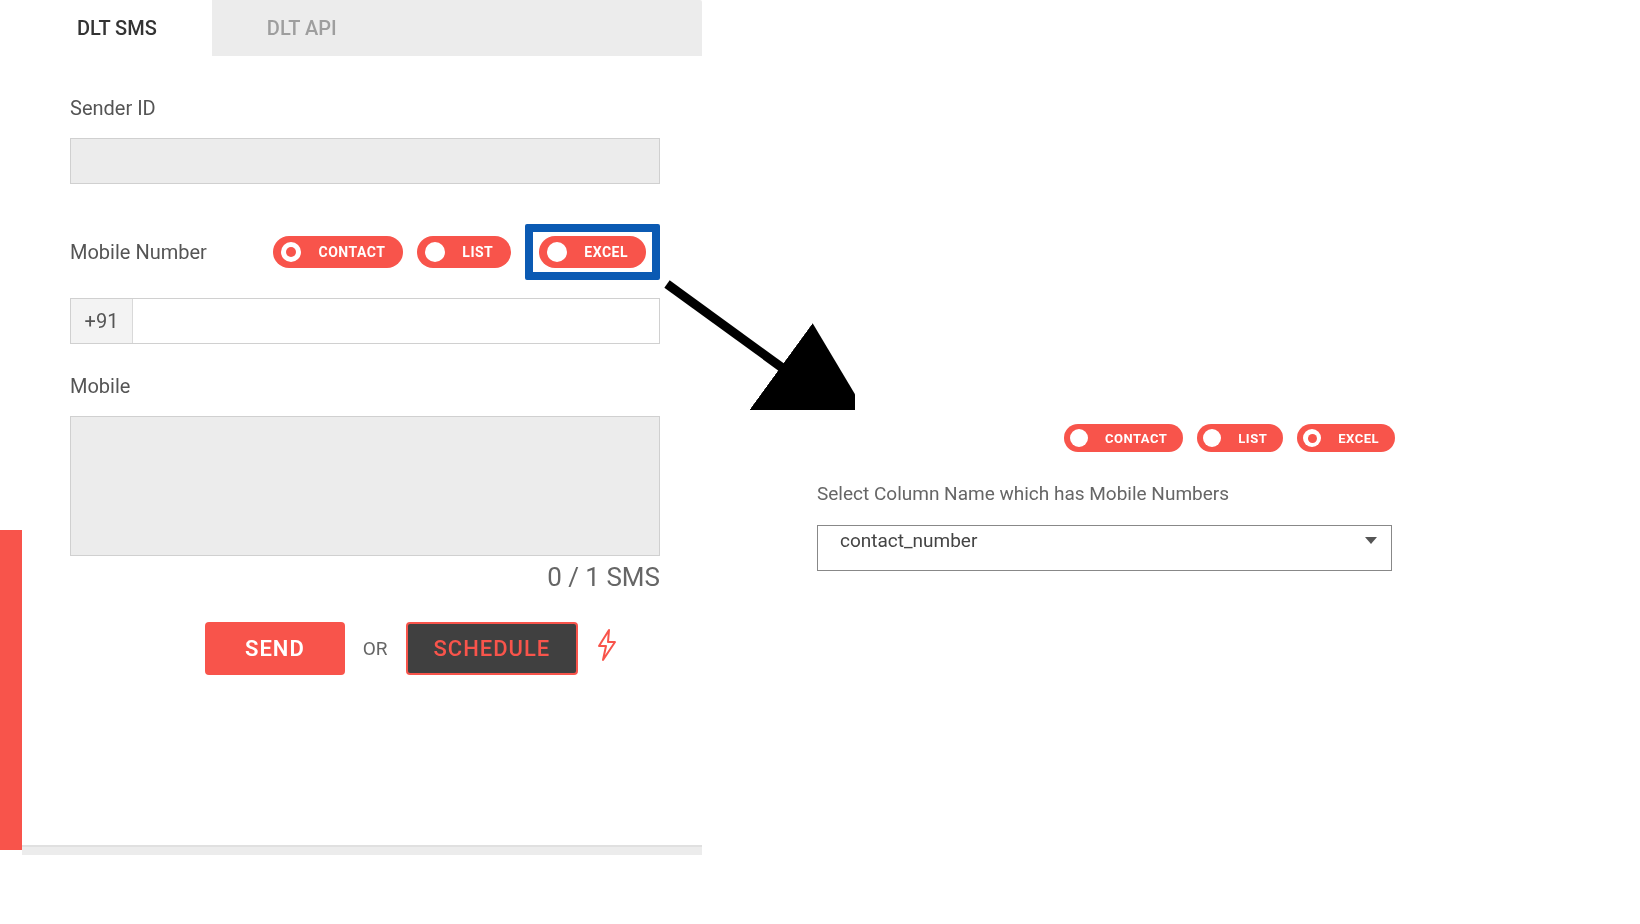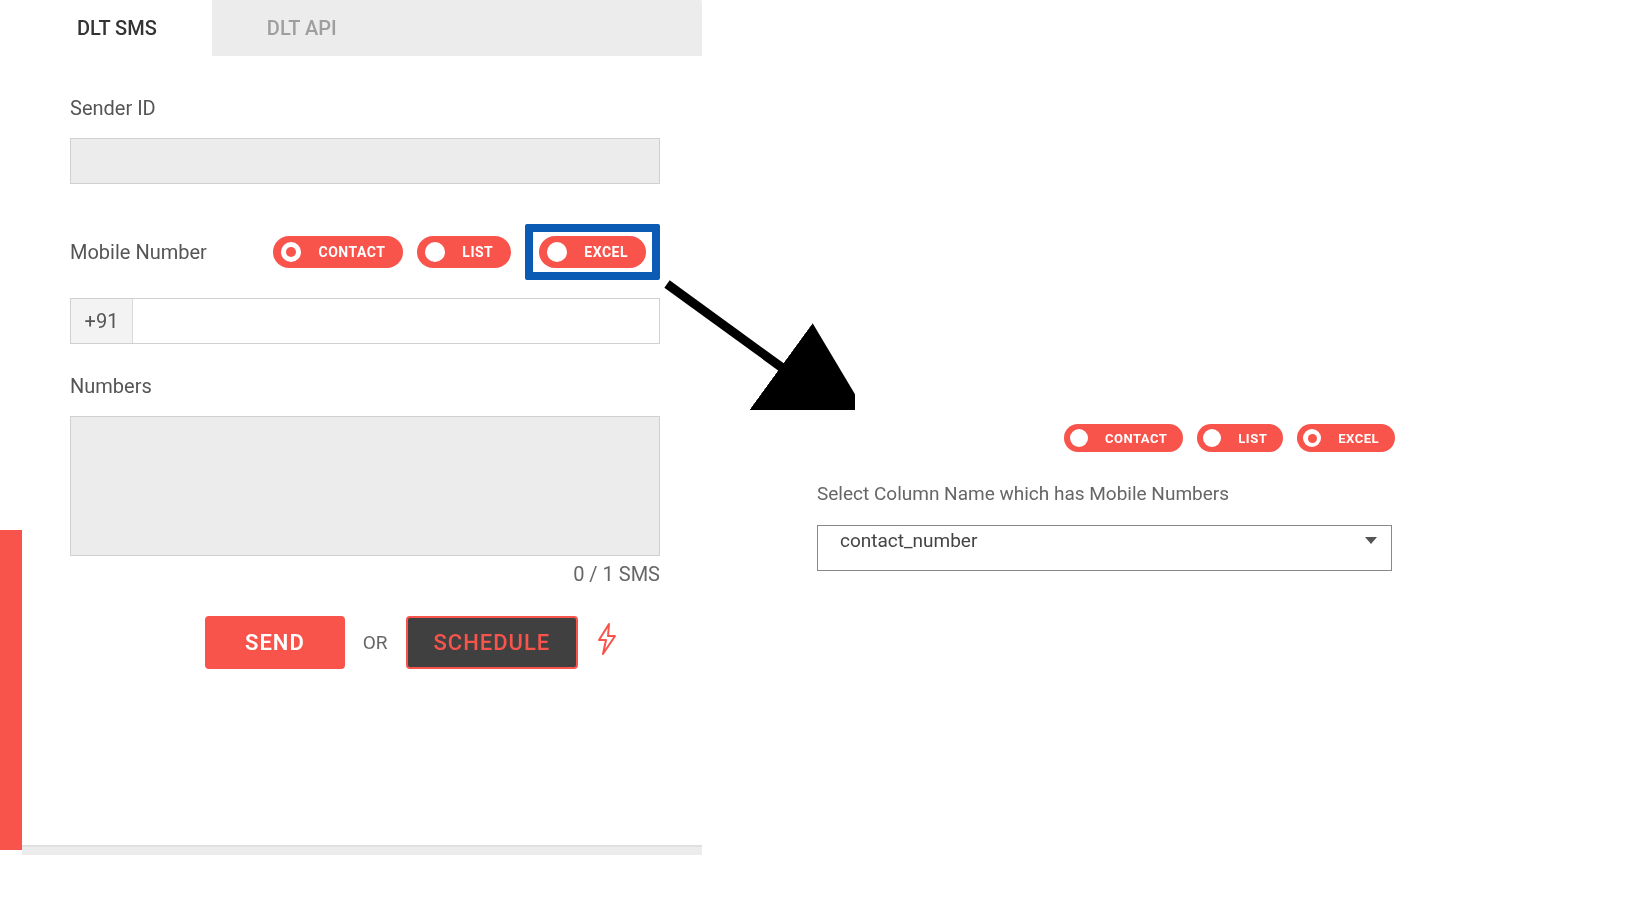--- a/index.html
+++ b/index.html
@@ -136,21 +136,21 @@
     height: 140px;
     background: #ECECEC;
     border: 1px solid #D0D0D0;
     margin-bottom: 6px;
   }
 
   .sms-count {
     width: 590px;
     text-align: right;
     color: #666;
-    font-size: 20px;
+    font-size: 26px;
     margin-bottom: 30px;
   }
 
   .actions {
     display: flex;
     align-items: center;
     gap: 18px;
     padding-left: 135px;
     padding-bottom: 30px;
   }
@@ -299,21 +299,21 @@
           </span>
         </span>
       </div>
     </div>
 
     <div class="mobile-input">
       <div class="mobile-prefix">+91</div>
       <input type="text" value="" style="">
     </div>
 
-    <span class="field-label">Numbers</span>
+    <span class="field-label">Mobile</span>
     <div class="textarea-block"></div>
     <div class="sms-count">0 / 1 SMS</div>
 
     <div class="actions">
       <button class="btn-send">SEND</button>
       <span class="or-text">OR</span>
       <button class="btn-schedule">SCHEDULE</button>
       <span class="bolt">
         <svg width="22" height="34" viewBox="0 0 22 34">
           <path d="M13 2 L3 18 L10 18 L7 32 L19 14 L12 14 Z" fill="none" stroke="#F8544B" stroke-width="2" stroke-linejoin="round"></path>

